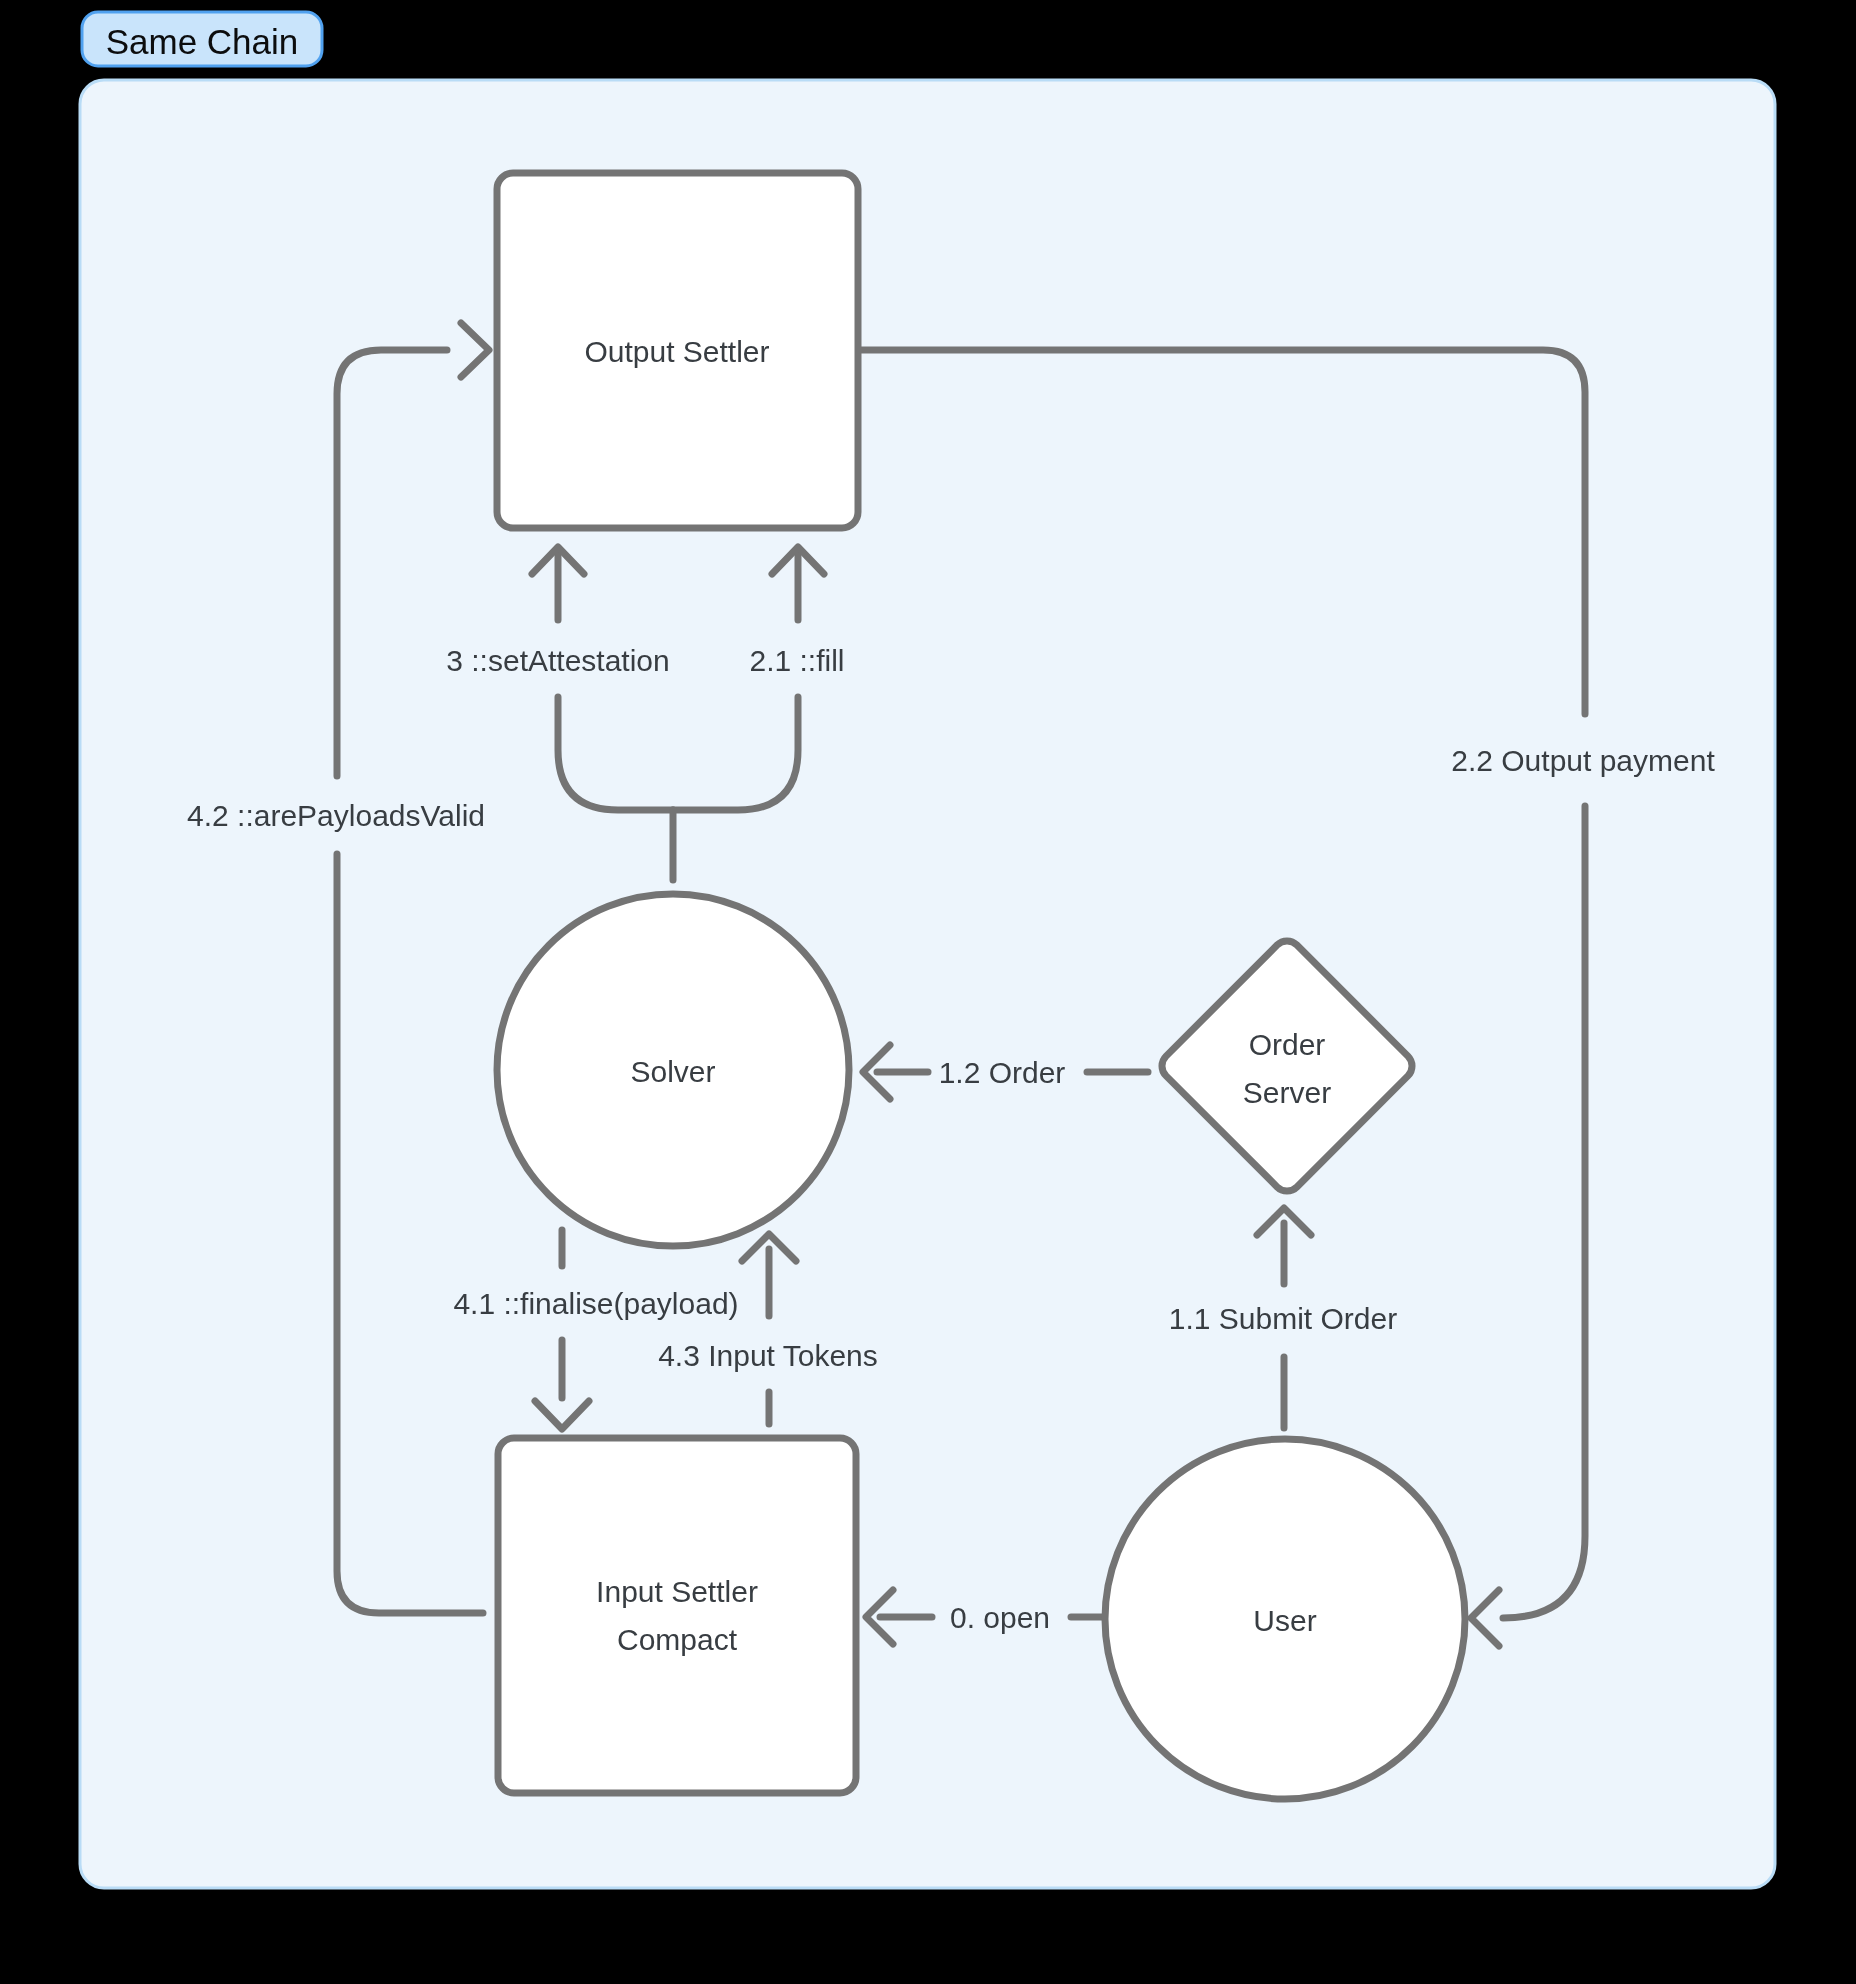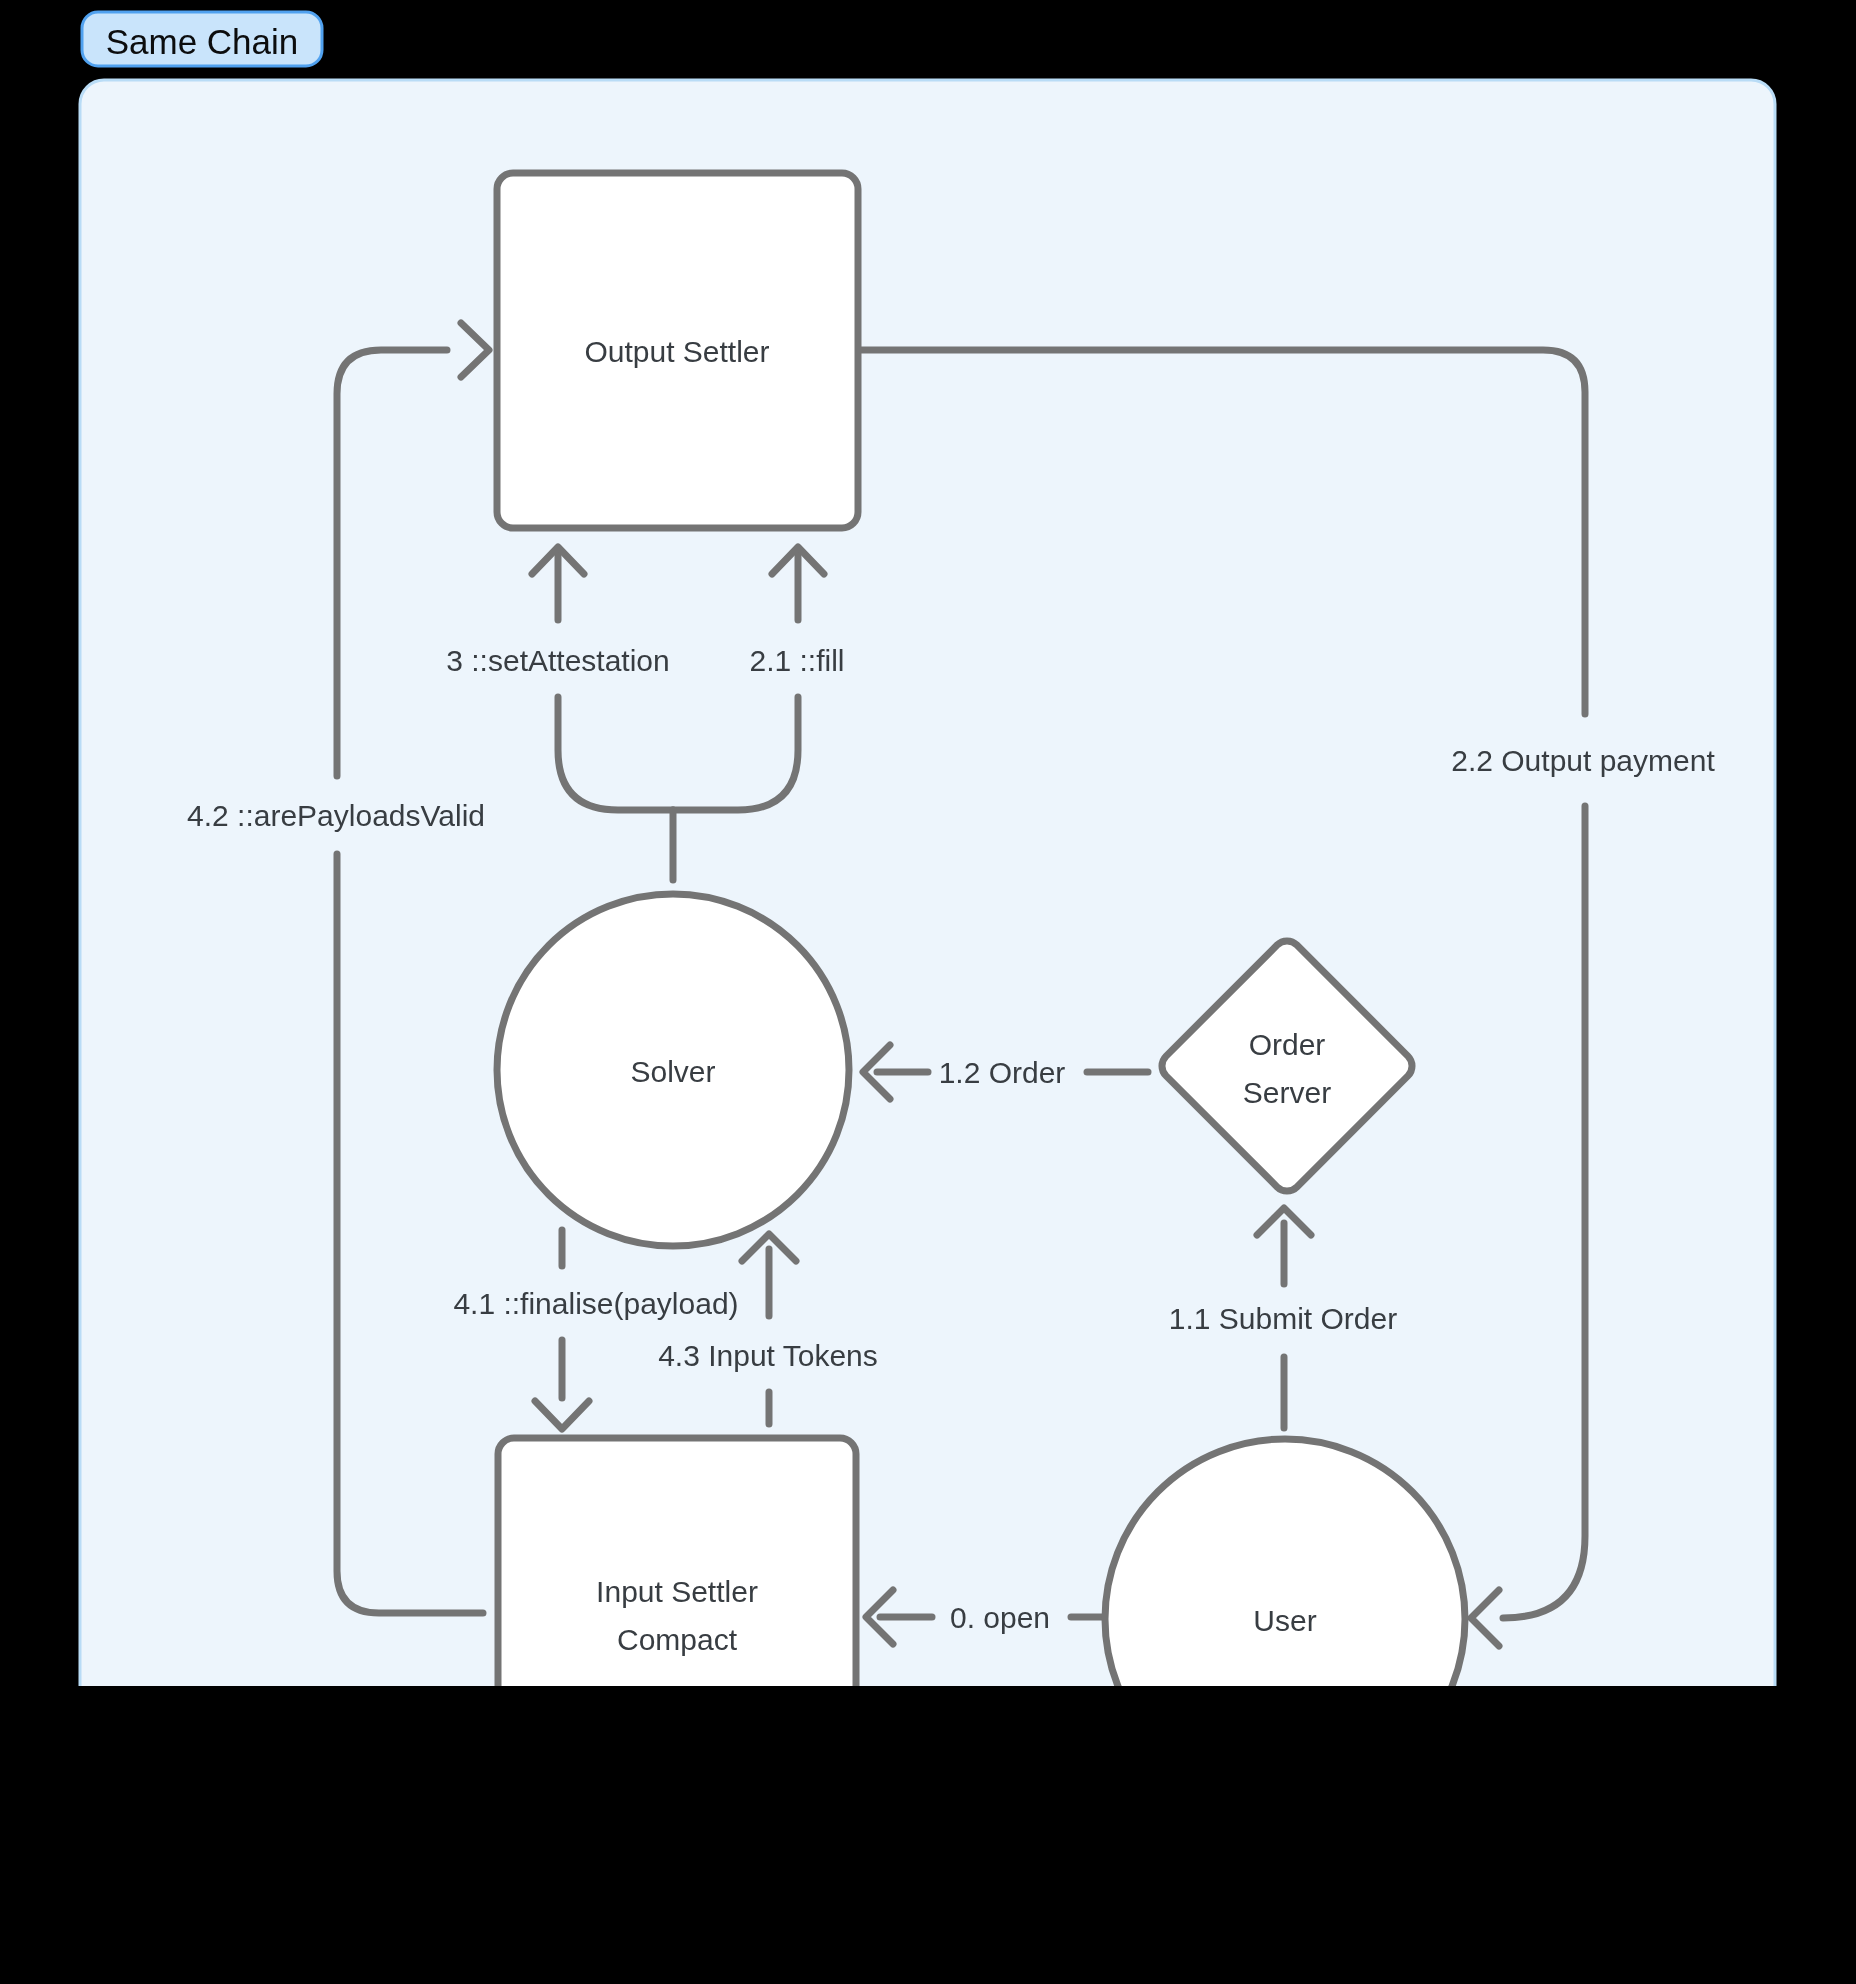--- a/index.html
+++ b/index.html
@@ -1,16 +1,16 @@
 <!DOCTYPE html>
 <html><head>
 <meta charset="utf-8">
 <style>
   html,body{margin:0;padding:0;background:#000;}
-  .stage{position:relative;width:1856px;height:1686px;background:#000;overflow:hidden;}
+  .stage{position:relative;width:1856px;height:1984px;background:#000;overflow:hidden;}
   svg{position:absolute;left:0;top:0;}
   .container-box{fill:#edf5fc;stroke:#b9dcf6;stroke-width:3;}
   .badge-box{fill:#c9e4fb;stroke:#50a1ef;stroke-width:3;}
   .badge-text{font-family:"Liberation Sans",sans-serif;font-size:35px;font-weight:500;fill:#0c0d0e;
               text-anchor:middle;dominant-baseline:central;}
   .edge{stroke:#747474;stroke-width:7;fill:none;stroke-linecap:round;stroke-linejoin:round;}
   .node{fill:#ffffff;stroke:#747474;stroke-width:7;}
   .nlabel,.elabel{font-family:"Liberation Sans",sans-serif;font-size:30px;fill:#383d42;
                   text-anchor:middle;dominant-baseline:central;}
 </style>

